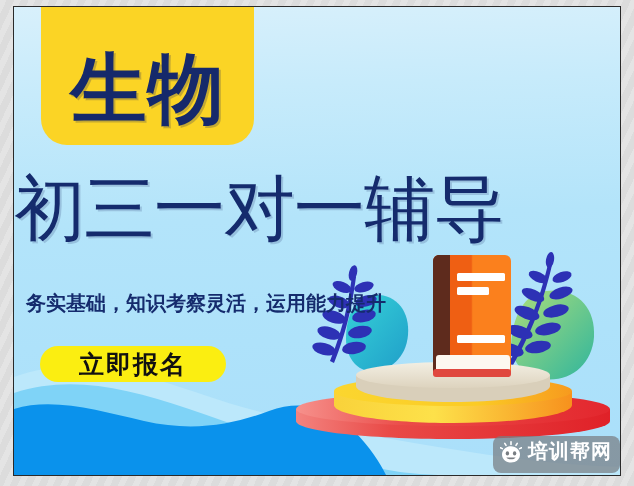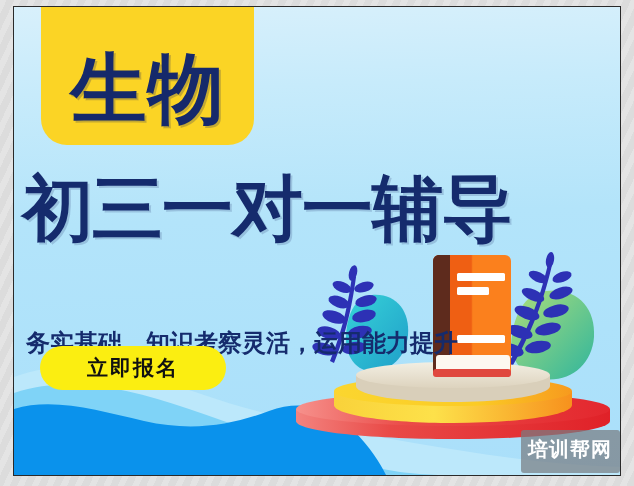--- a/index.html
+++ b/index.html
@@ -72,62 +72,61 @@
     line-height: 1;
     font-weight: 700;
     color: #15296b;
     letter-spacing: 1px;
     text-shadow: 2px 2px 0 rgba(30,40,90,.25);
   }
 
   
   #headline {
     position: absolute;
-    left: 8px;
+    left: 0;
     top: 166px;
     width: 592px;
     font-family: "DejaVu Sans", "Liberation Sans", sans-serif;
     font-size: 71px;
     line-height: 1;
-    font-weight: 700;
+    font-weight: 400;
     color: #152b6d;
     letter-spacing: -1px;
     white-space: nowrap;
     text-shadow: 2px 2px 0 rgba(20,35,95,.18);
   }
 
   
   #subtitle {
     position: absolute;
     left: 12px;
     top: 285px;
     font-family: "DejaVu Sans", "Liberation Sans", sans-serif;
-    font-size: 24px;
+    font-size: 20px;
     line-height: 1.1;
     font-weight: 700;
     color: #152b6d;
     letter-spacing: 0px;
     white-space: nowrap;
     z-index: 6;
-    margin-top: 38px;
   }
 
   
   #cta-button {
     position: absolute;
     left: 26px;
     top: 339px;
     width: 186px;
-    height: 44px;
+    height: 36px;
     background: #fbee11;
     border: none;
     border-radius: 24px;
     color: #111111;
     font-family: "DejaVu Sans", "Liberation Sans", sans-serif;
-    font-size: 21px;
+    font-size: 25px;
     font-weight: 700;
     letter-spacing: 2px;
     cursor: pointer;
     padding: 0;
     z-index: 7;
   }
 
   
   #illustration {
     position: absolute;
@@ -139,25 +138,24 @@
 
   
   #watermark {
     position: absolute;
     right: 0px;
     bottom: 2px;
     height: 31px;
     display: flex;
     align-items: center;
     gap: 6px;
-    padding: 0 8px 12px 7px;
+    padding: 0 8px 6px 7px;
     background: rgba(120,125,130,.72);
-    border-radius: 3px;
+    border-radius: 8px;
     z-index: 20;
-    flex-direction: column;
   }
   #watermark-text {
     font-family: "DejaVu Sans", "Liberation Sans", sans-serif;
     font-size: 20px;
     font-weight: 700;
     color: #ffffff;
     letter-spacing: 1px;
   }
 </style>
 </head>

